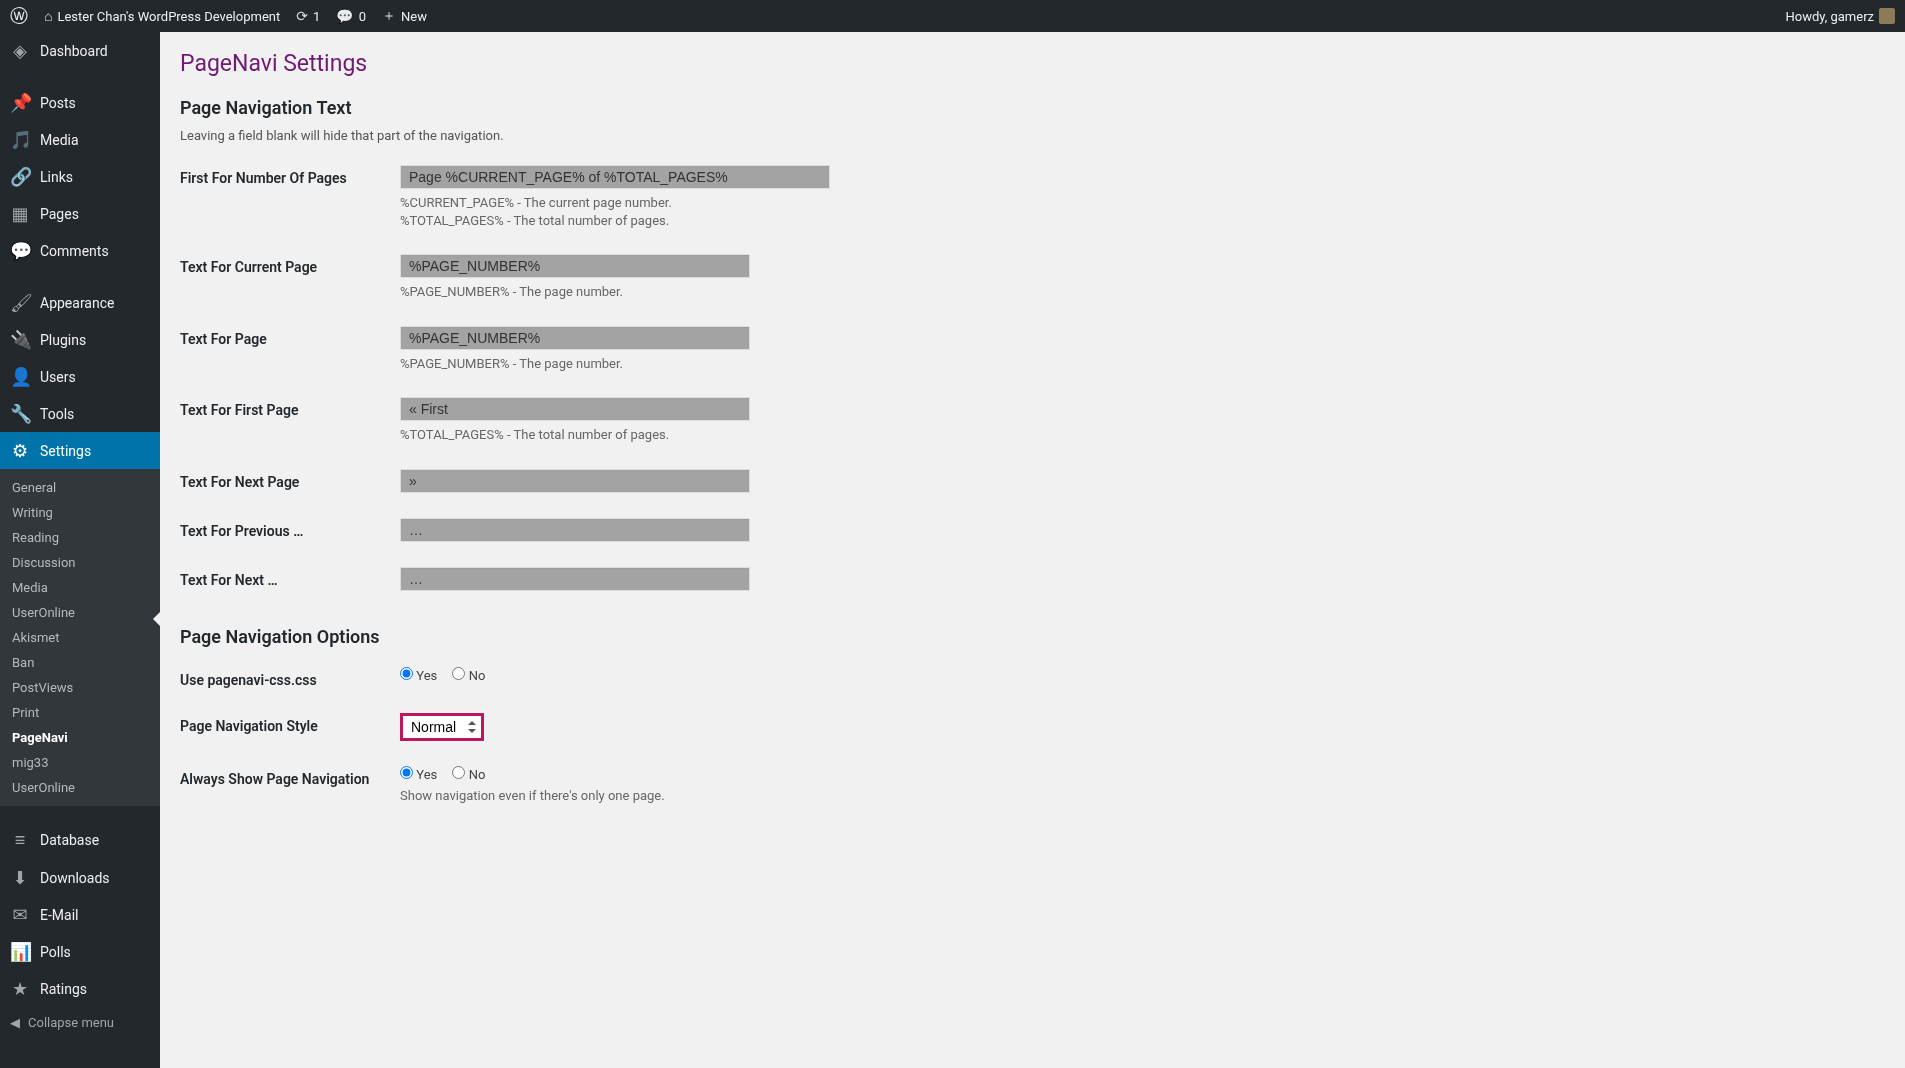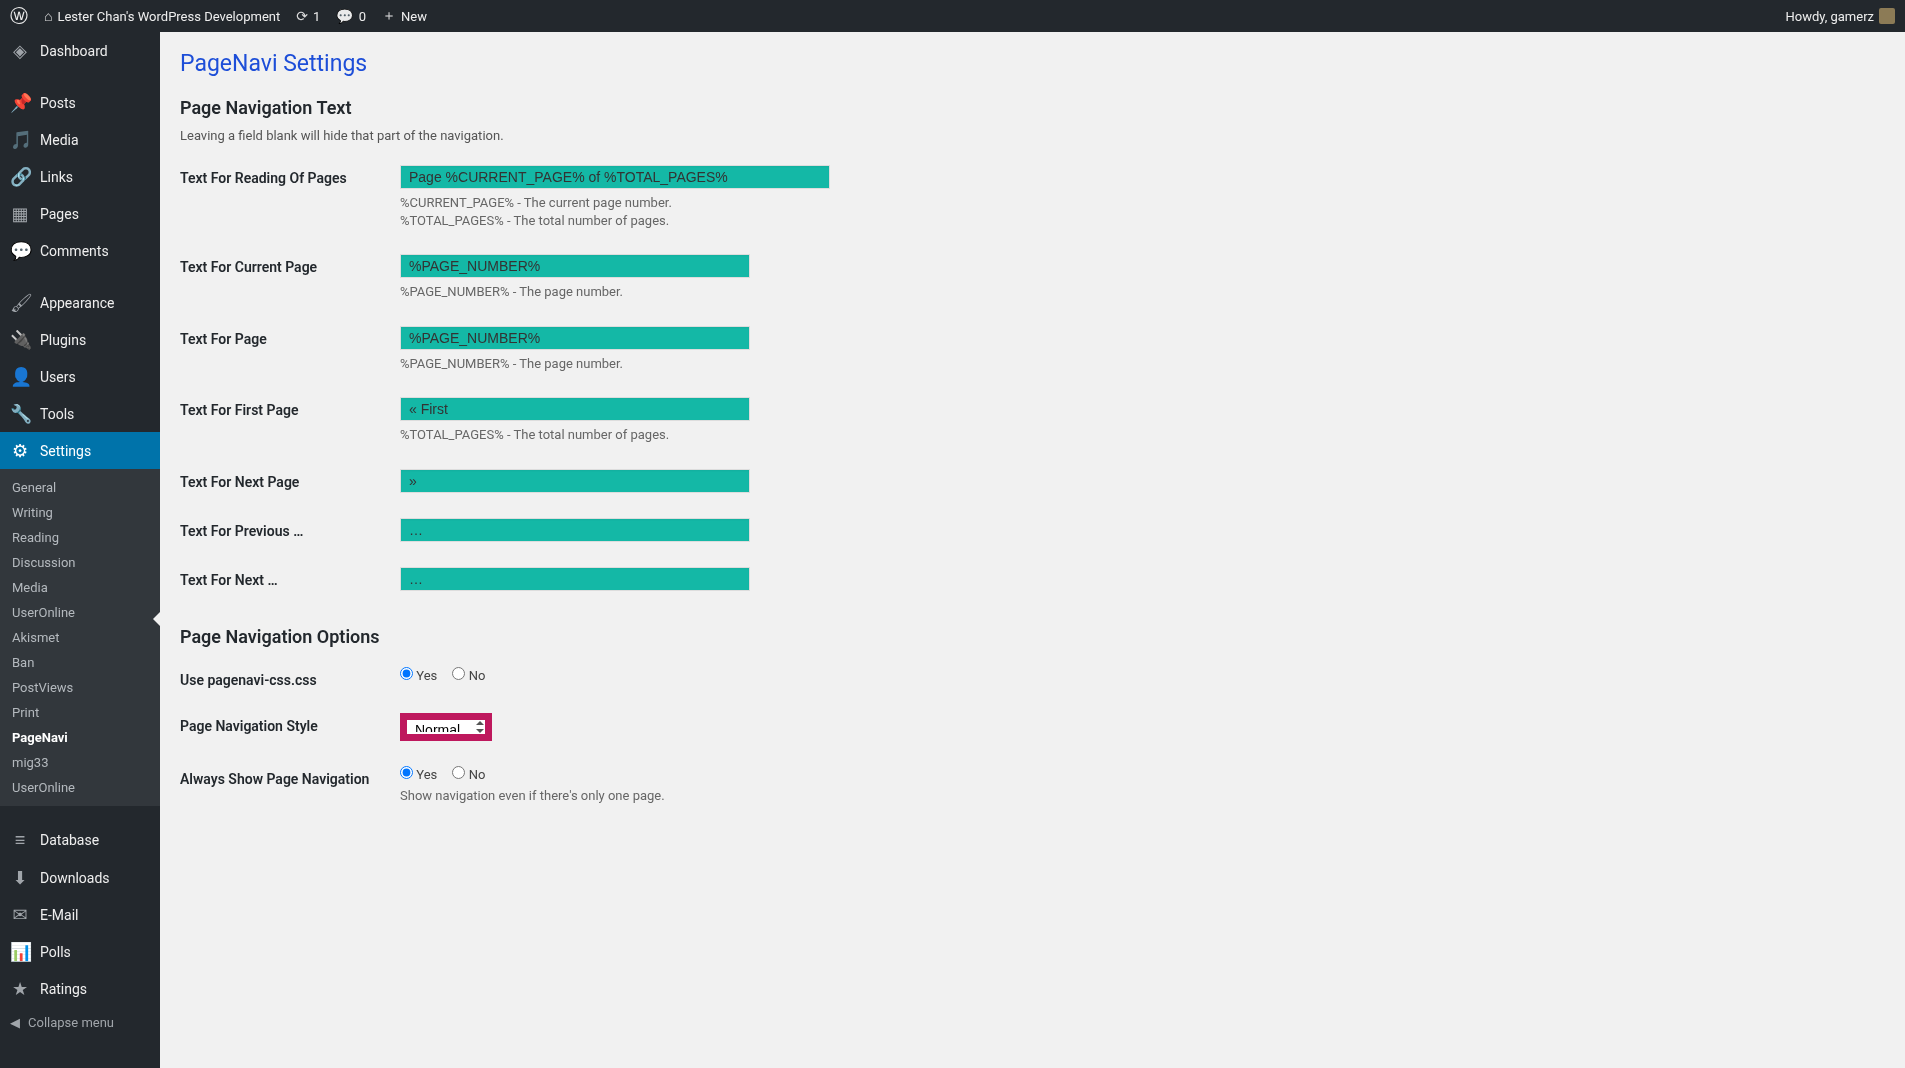--- a/index.html
+++ b/index.html
@@ -19,31 +19,31 @@
 #sidebar > ul > li > a .mi { width: 20px; text-align: center; font-size: 18px; color: #a0a5aa; }
 #sidebar > ul > li.current > a { background: #0073aa; color: #fff; }
 #sidebar > ul > li.current > a .mi { color: #fff; }
 #sidebar > ul > li.current { position: relative; }
 #sidebar > ul > li.current::after { content: ""; position: absolute; right: -1px; top: 50%; margin-top: -8px; border: 8px solid transparent; border-right-color: #f1f1f1; }
 #sidebar .submenu { background: #32373c; padding: 6px 0; }
 #sidebar .submenu li a { display: block; padding: 5px 12px; color: #b4b9be; text-decoration: none; font-size: 13px; }
 #sidebar .submenu li.cur a { color: #ffffff; font-weight: 700; }
 #sidebar .collapse { padding: 8px 10px; color: #a0a5aa; font-size: 13px; display: flex; align-items: center; gap: 8px; cursor: pointer; }
 #content { margin-left: 160px; padding: 40px 20px 20px 20px; }
-h1.title { font-size: 23px; font-weight: 400; color: #1d4ed8; margin: 10px 0 15px; }
+h1.title { font-size: 23px; font-weight: 400; color: #701a75; margin: 10px 0 15px; }
 h2.section { font-size: 18px; font-weight: 600; color: #23282d; margin: 20px 0 10px; }
 p.desc { color: #555; margin-bottom: 12px; }
 table.form { width: 100%; border-collapse: collapse; }
 table.form th { text-align: left; vertical-align: top; width: 220px; padding: 15px 10px 15px 0; font-weight: 600; color: #23282d; font-size: 14px; }
 table.form td { padding: 10px 0 15px 0; vertical-align: top; }
-input[type=text] { padding: 3px 8px; font-size: 14px; border: 1px solid #ddd; background: #14b8a6; color: #333; width: 350px; box-shadow: inset 0 1px 2px rgba(0,0,0,0.05); border-radius: 0; }
+input[type=text] { padding: 3px 8px; font-size: 14px; border: 1px solid #ddd; background: #a3a3a3; color: #333; width: 350px; box-shadow: inset 0 1px 2px rgba(0,0,0,0.05); border-radius: 0; }
 input.wide { width: 430px; }
 .hint { color: #666; font-size: 13px; margin-top: 5px; line-height: 1.35; }
 .radios label { margin-right: 12px; }
-select { padding: 2px 24px 2px 8px; font-size: 14px; border: 7px solid #be185d; background: #fff; height: 28px; appearance: none; }
+select { padding: 2px 24px 2px 8px; font-size: 14px; border: 3px solid #be185d; background: #fff; height: 28px; appearance: none; }
 .selectwrap { position: relative; display: inline-block; }
 .selectwrap::after { content: ""; position: absolute; right: 8px; top: 50%; margin-top: -6px; width: 0; height: 0; border-left: 4px solid transparent; border-right: 4px solid transparent; border-bottom: 4px solid #555; }
 .selectwrap::before { content: ""; position: absolute; right: 8px; top: 50%; margin-top: 2px; width: 0; height: 0; border-left: 4px solid transparent; border-right: 4px solid transparent; border-top: 4px solid #555; }
 </style>
 </head>
 <body>
 
 <div id="adminbar">
   <div class="bar-left">
     <a href="#">
@@ -224,21 +224,21 @@
 </div>
 
 <div id="content">
   <h1 class="title">PageNavi Settings</h1>
   <h2 class="section">Page Navigation Text</h2>
   <p class="desc">Leaving a field blank will hide that part of the navigation.</p>
 
   <table class="form">
     <tbody>
         <tr>
-      <th>Text For Reading Of Pages</th>
+      <th>First For Number Of Pages</th>
       <td>
         <input type="text" class="wide" value="Page %CURRENT_PAGE% of %TOTAL_PAGES%" style="">
         <div class="hint">%CURRENT_PAGE% - The current page number.</div>
         <div class="hint" style="margin-top:0">%TOTAL_PAGES% - The total number of pages.</div>
       </td>
     </tr>
     <tr>
       <th>Text For Current Page</th>
       <td>
         <input type="text" value="%PAGE_NUMBER%" style="">

